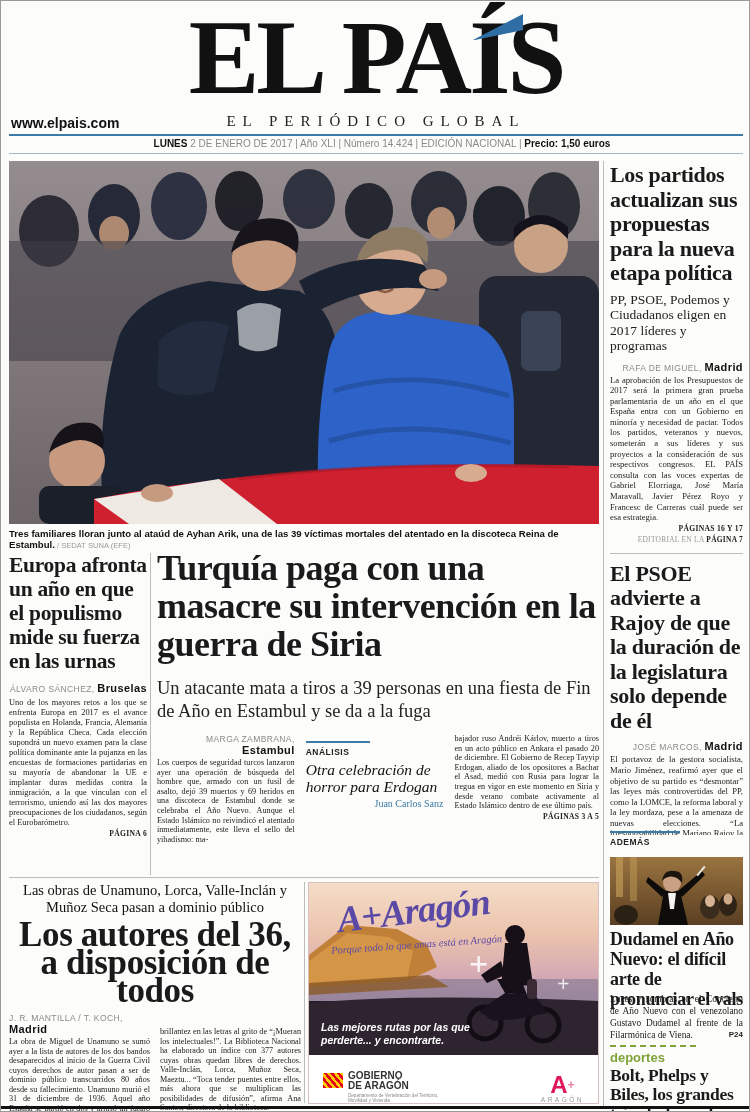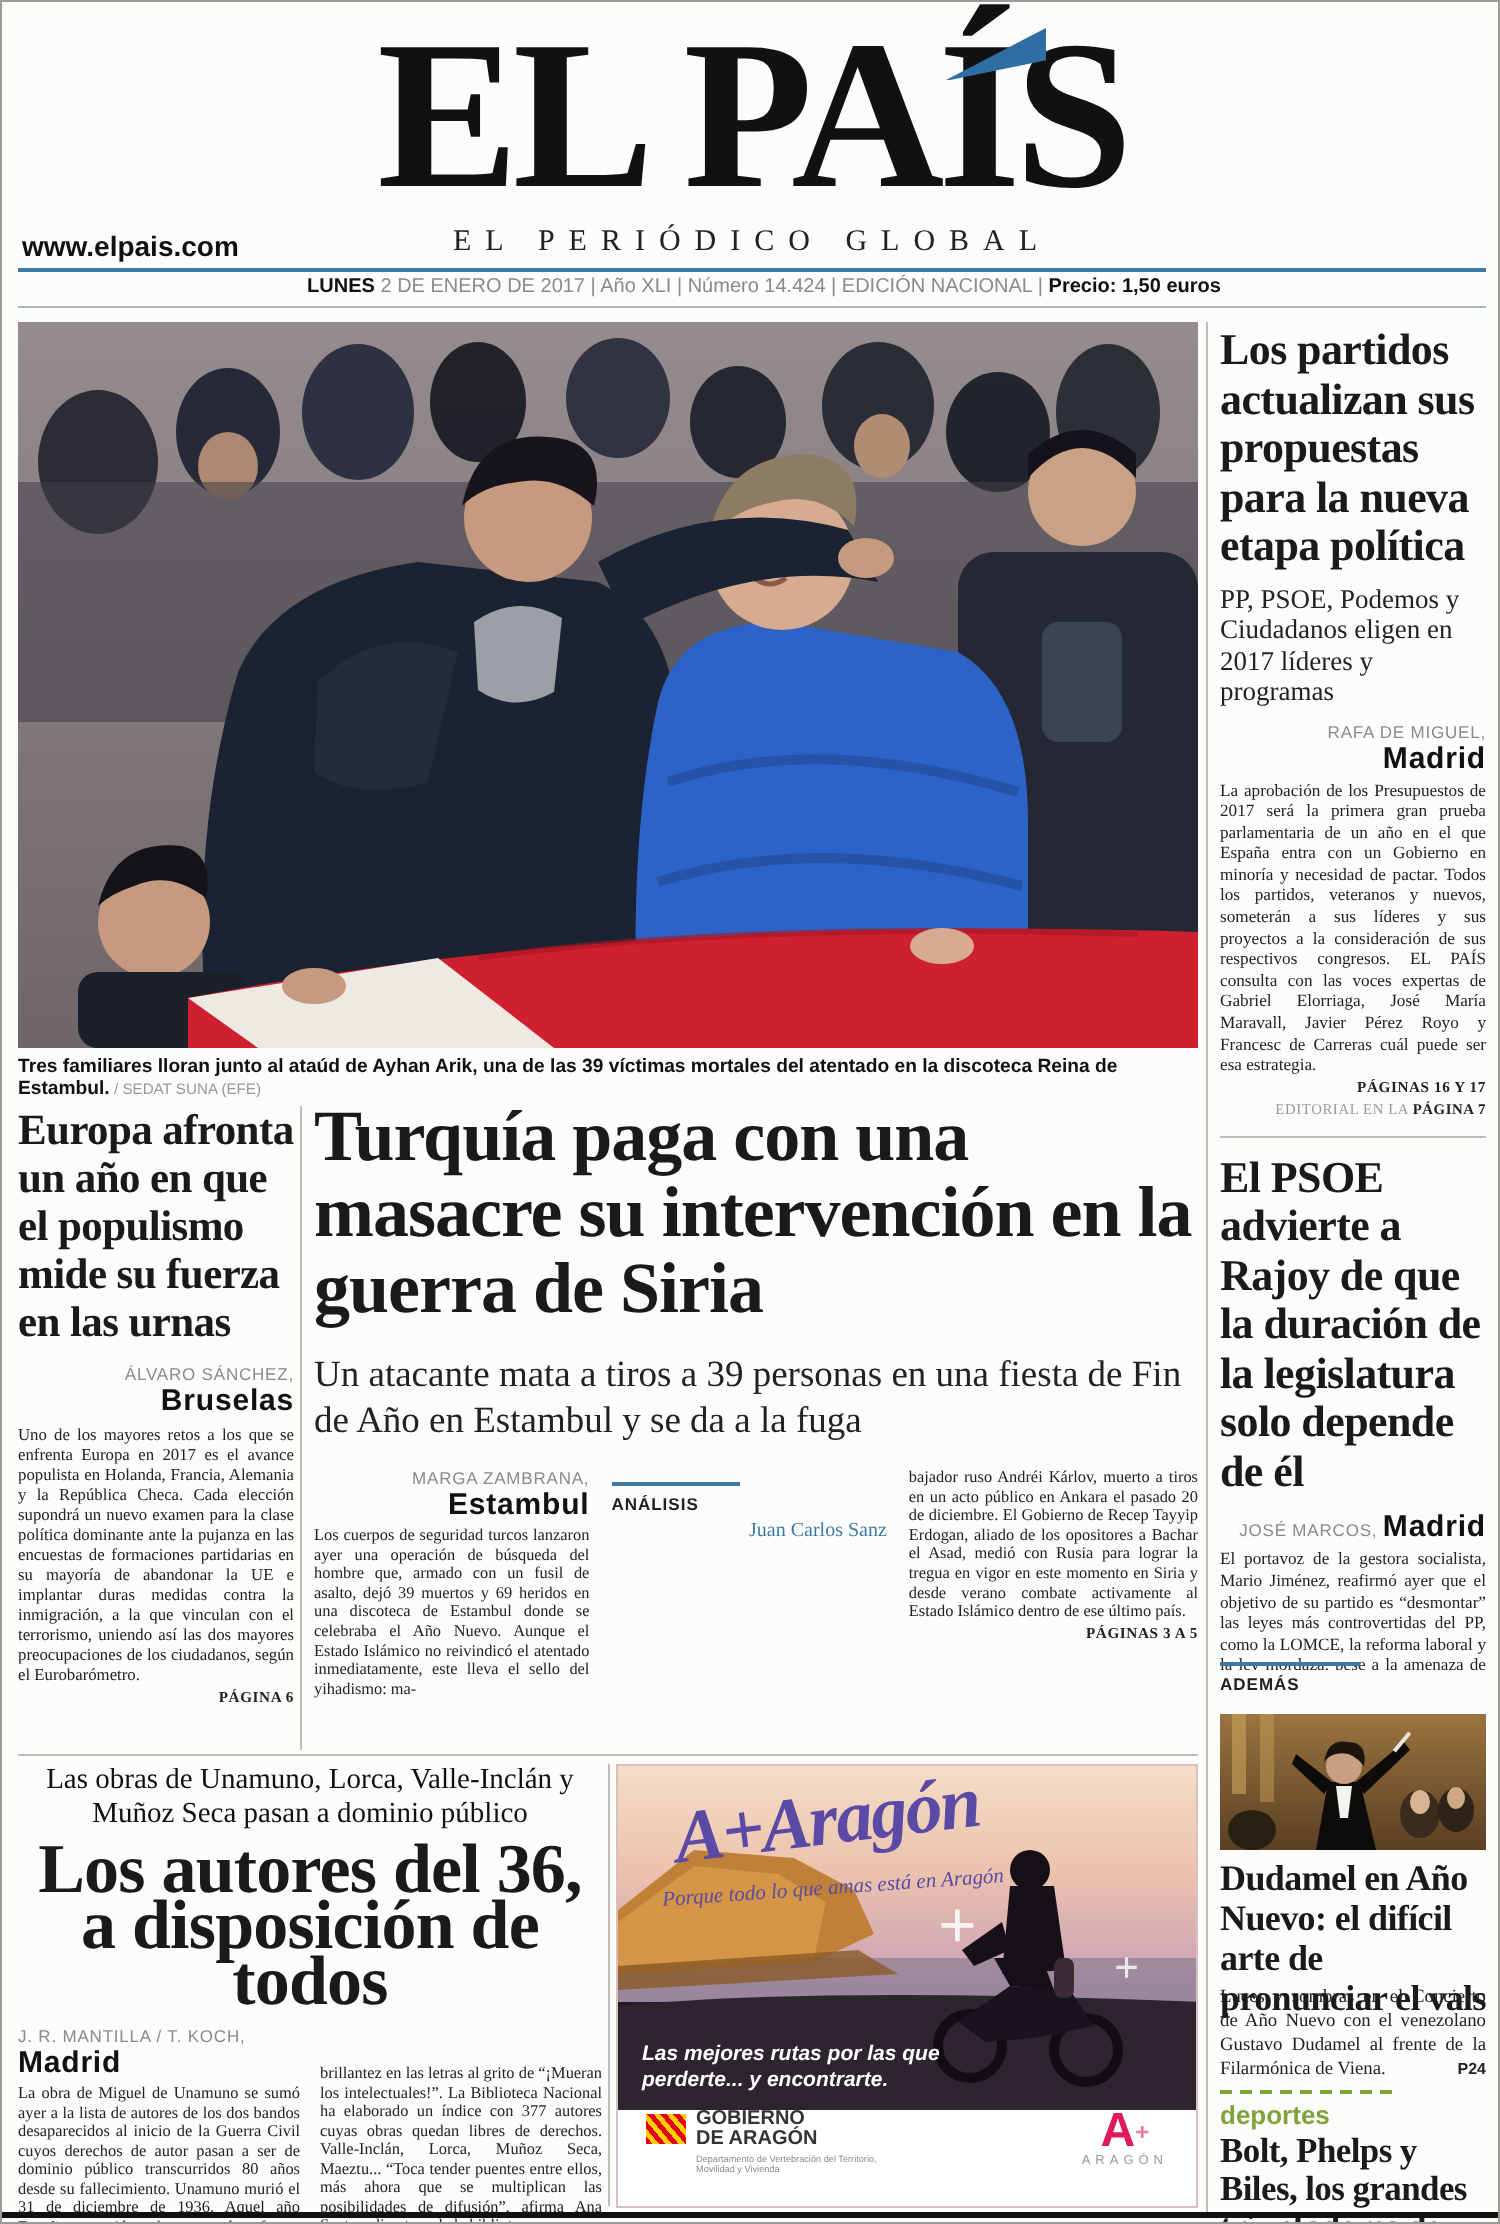--- a/index.html
+++ b/index.html
@@ -22,21 +22,21 @@
   }
   .mast-url { position:absolute; left:10px; top:114px; font-family:"Liberation Sans",sans-serif; font-weight:bold; font-size:14px; color:#111; }
   .mast-tagline { position:absolute; top:112px; left:0; width:750px; text-align:center; font-size:15px; letter-spacing:7px; color:#222; }
   .rule-blue { position:absolute; top:133px; left:8px; right:8px; height:2px; background:#3d7ba6; }
   .dateline { position:absolute; top:137px; left:0; width:750px; text-align:center; font-family:"Liberation Sans",sans-serif; font-size:10px; color:#8a8a8a;padding-left:12px; }
   .dateline .b { color:#111; font-weight:bold; }
   .rule-thin { position:absolute; top:152px; left:8px; right:8px; height:1px; background:#a9b6c2; }
 
   
   .byline { font-family:"Liberation Sans",sans-serif; font-size:8.5px; letter-spacing:.4px; color:#8a8a8a; text-align:right; }
-  .byline .place { color:#111; font-weight:bold; font-size:15px; }
+  .byline .place { color:#111; font-weight:bold; font-size:11px; }
   .body { font-size:8.2px; line-height:9.6px; text-align:justify; color:#222; }
   .pgref { display:block; text-align:right; font-weight:bold; font-size:7.6px; letter-spacing:.3px; color:#222; margin-top:1px; font-family:"Liberation Serif",serif; }
   .vrule { position:absolute; width:1px; background:#bcbcb8; }
   .hrule { position:absolute; height:1px; background:#bcbcb8; }
 
   
   #lead-photo { position:absolute; left:8px; top:160px; width:590px; height:363px; background:#7d767a; }
   #lead-photo svg { display:block; }
   #lead-caption { position:absolute; left:8px; top:527px; width:590px; font-family:"Liberation Sans",sans-serif; font-size:9.6px; color:#111; }
   #lead-caption .cap { font-weight:bold; }
@@ -79,21 +79,21 @@
   .ad-photo { position:relative; width:100%; height:172px; overflow:hidden;
     background:linear-gradient(180deg,#f4ddc7 0%,#ecc3ad 30%,#d3a8b4 55%,#9c86a8 78%,#6f6188 100%); }
   .ad-logo { position:absolute; top:6px; left:28px; transform:rotate(-7deg);
     font-style:italic; font-weight:bold; font-size:37px; color:#5b4aa5; letter-spacing:-1px; }
   .ad-tagline { position:absolute; top:56px; left:22px; transform:rotate(-4deg);
     font-style:italic; font-size:10.5px; color:#5b4aa5; }
   .ad-plus1 { position:absolute; top:62px; left:160px; font-size:34px; color:rgba(255,255,255,.85); font-weight:bold; }
   .ad-plus2 { position:absolute; top:88px; left:248px; font-size:22px; color:rgba(255,255,255,.8); font-weight:bold; }
   .ad-slogan { position:absolute; bottom:8px; left:12px; font-family:"Liberation Sans",sans-serif;
     font-style:italic; font-weight:bold; font-size:10.5px; line-height:13px; color:#fff; }
-  .ad-strip { position:relative; height:48px; background:#fff; display:flex; align-items:flex-start; justify-content:space-between; padding:0 14px; }
+  .ad-strip { position:relative; height:48px; background:#fff; display:flex; align-items:flex-end; justify-content:space-between; padding:0 14px; }
   .gov { display:flex; align-items:flex-start; }
   .gov-stripes { width:20px; height:15px; margin-top:2px;
     background:repeating-linear-gradient(50deg,#e2001a 0 2.5px,#ffcc00 2.5px 5px); margin-right:5px; }
   .gov-name { font-family:"Liberation Sans",sans-serif; font-weight:bold; font-size:10px; line-height:10px; color:#333; }
   .gov-dept { font-family:"Liberation Sans",sans-serif; font-size:4.6px; line-height:5.2px; color:#888; margin-top:2px; width:110px; }
   .abrand { text-align:center; }
   .abrand .a { font-family:"Liberation Sans",sans-serif; font-weight:bold; font-size:24px; line-height:22px; color:#e0185c; }
   .abrand .plus { font-size:12px; vertical-align:top; color:#e87ca0; }
   .abrand .name { font-family:"Liberation Sans",sans-serif; font-size:6.5px; letter-spacing:2.5px; color:#999; }
 
@@ -223,20 +223,21 @@
     <p class="sub">Un atacante mata a tiros a 39 personas en una fiesta de Fin de Año en Estambul y se da a la fuga</p>
     <div class="cols">
       <div class="col">
         <p class="byline"><span>MARGA ZAMBRANA, </span><span class="place">Estambul</span></p>
         <p class="body">Los cuerpos de seguridad turcos lanzaron ayer una operación de búsqueda del hombre que, armado con un fusil de asalto, dejó 39 muertos y 69 heridos en una discoteca de Estambul donde se celebraba el Año Nuevo. Aunque el Estado Islámico no reivindicó el atentado inmediatamente, este lleva el sello del yihadismo: ma-</p>
       </div>
       <div class="col">
         <div class="analysis">
           <div class="a-rule"></div>
           <div class="a-label">ANÁLISIS</div>
+          <div class="a-title">Otra celebración de horror para Erdogan</div>
           <div class="a-author">Juan Carlos Sanz</div>
         </div>
       </div>
       <div class="col" style="width:147px;">
         <p class="body">bajador ruso Andréi Kárlov, muerto a tiros en un acto público en Ankara el pasado 20 de diciembre. El Gobierno de Recep Tayyip Erdogan, aliado de los opositores a Bachar el Asad, medió con Rusia para lograr la tregua en vigor en este momento en Siria y desde verano combate activamente al Estado Islámico dentro de ese último país.</p>
         <span class="pgref">PÁGINAS 3 A 5</span>
       </div>
     </div>
   </section>
 

